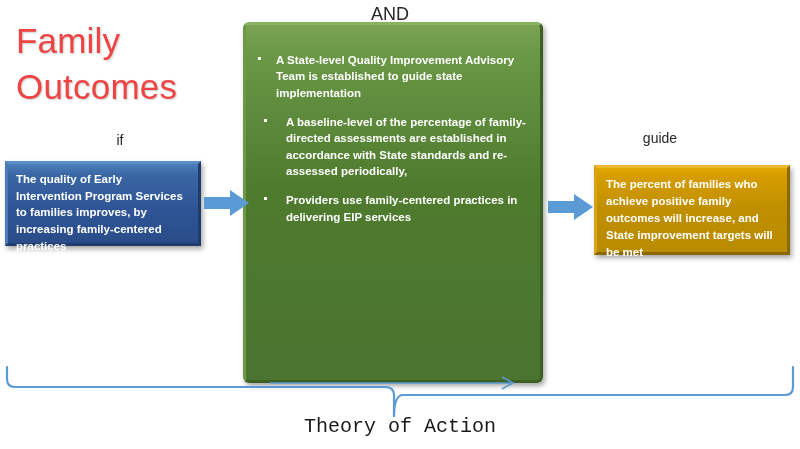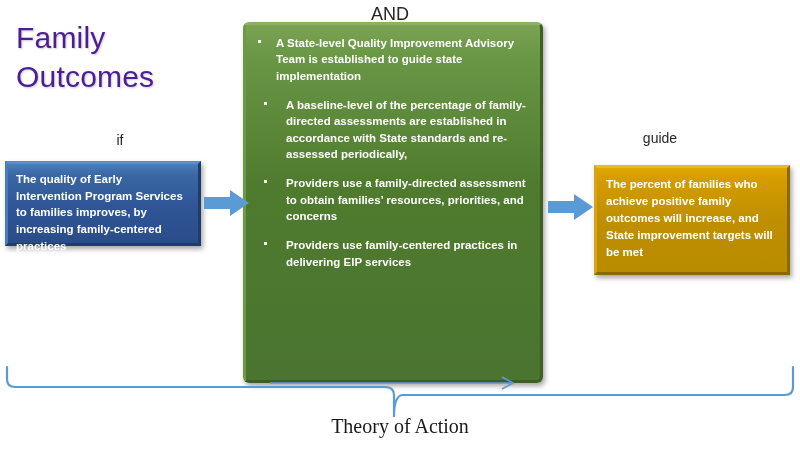--- a/index.html
+++ b/index.html
@@ -14,24 +14,24 @@
     overflow: hidden;
     font-family: "Liberation Sans", sans-serif;
   }
 
   
   #slide-title {
     position: absolute;
     left: 16px;
     top: 18px;
     width: 210px;
-    font-size: 30px;
+    font-size: 35px;
     line-height: 1.30;
     font-weight: 400;
-    color: #4c1d95;
+    color: #ef4444;
     text-shadow: 1px 1px 2px rgba(140,140,140,0.45);
     letter-spacing: 0.2px;
   }
 
   
   .connector-label {
     position: absolute;
     font-size: 14px;
     color: #262626;
     font-family: "Liberation Sans", sans-serif;
@@ -73,28 +73,28 @@
     height: 361px;
     background:
       linear-gradient(to bottom, #7ba353 0%, #6a9846 8%, #4f7b2e 45%, #4a7430 100%);
     border-top: 3px solid #8ab263;
     border-left: 3px solid #6d9848;
     border-right: 3px solid #3c5f24;
     border-bottom: 3px solid #3c5f24;
     border-radius: 6px;
     font-size: 11.5px;
     line-height: 1.42;
-    padding: 10px 12px 8px 6px;
+    padding: 27px 12px 8px 6px;
   }
 
   #box-then {
     left: 594px;
     top: 165px;
     width: 196px;
-    height: 110px;
+    height: 90px;
     background:
       linear-gradient(to bottom, #e0a800 0%, #d69c00 10%, #bf8f00 50%, #b98b00 100%);
     border-top: 3px solid #eab92d;
     border-left: 3px solid #d9a316;
     border-right: 3px solid #8c6800 ;
     border-bottom: 3px solid #8c6800;
     font-size: 11.5px;
     line-height: 1.48;
     padding: 8px 9px 4px 9px;
   }
@@ -147,21 +147,21 @@
     height: 16px;
   }
   #theory-label {
     position: absolute;
     left: 250px;
     top: 415px;
     width: 300px;
     text-align: center;
     font-size: 20px;
     color: #1a1a1a;
-    font-family: Liberation Serif, serif;
+    font-family: Liberation Mono, monospace;
   }
 </style>
 </head>
 <body>
 
 <div id="slide-title">Family Outcomes</div>
 
 <div id="label-if" class="connector-label">if</div>
 <div id="label-and" class="connector-label">AND</div>
 <div id="label-then" class="connector-label">guide</div>
@@ -178,24 +178,20 @@
     </li>
     <li>
       <span class="bullet-dot"></span>
       <span>A baseline-level of the percentage of family-directed assessments  are established in accordance with State standards and re-assessed periodically,</span>
     </li>
     <li>
       <span class="bullet-dot"></span>
     </li>
     <li>
       <span class="bullet-dot"></span>
-      <span>Providers use a family-directed assessment to obtain families’ resources, priorities, and concerns</span>
-    </li>
-    <li>
-      <span class="bullet-dot"></span>
       <span>Providers use family-centered practices in delivering EIP services</span>
     </li>
   </ul>
 </div>
 
 <div id="box-then" class="box">
   <span>The percent of families who achieve positive family outcomes will increase, and State improvement targets will be met</span>
 </div>
 
 <svg id="arrow-1" class="arrow" viewBox="0 0 46 30">

